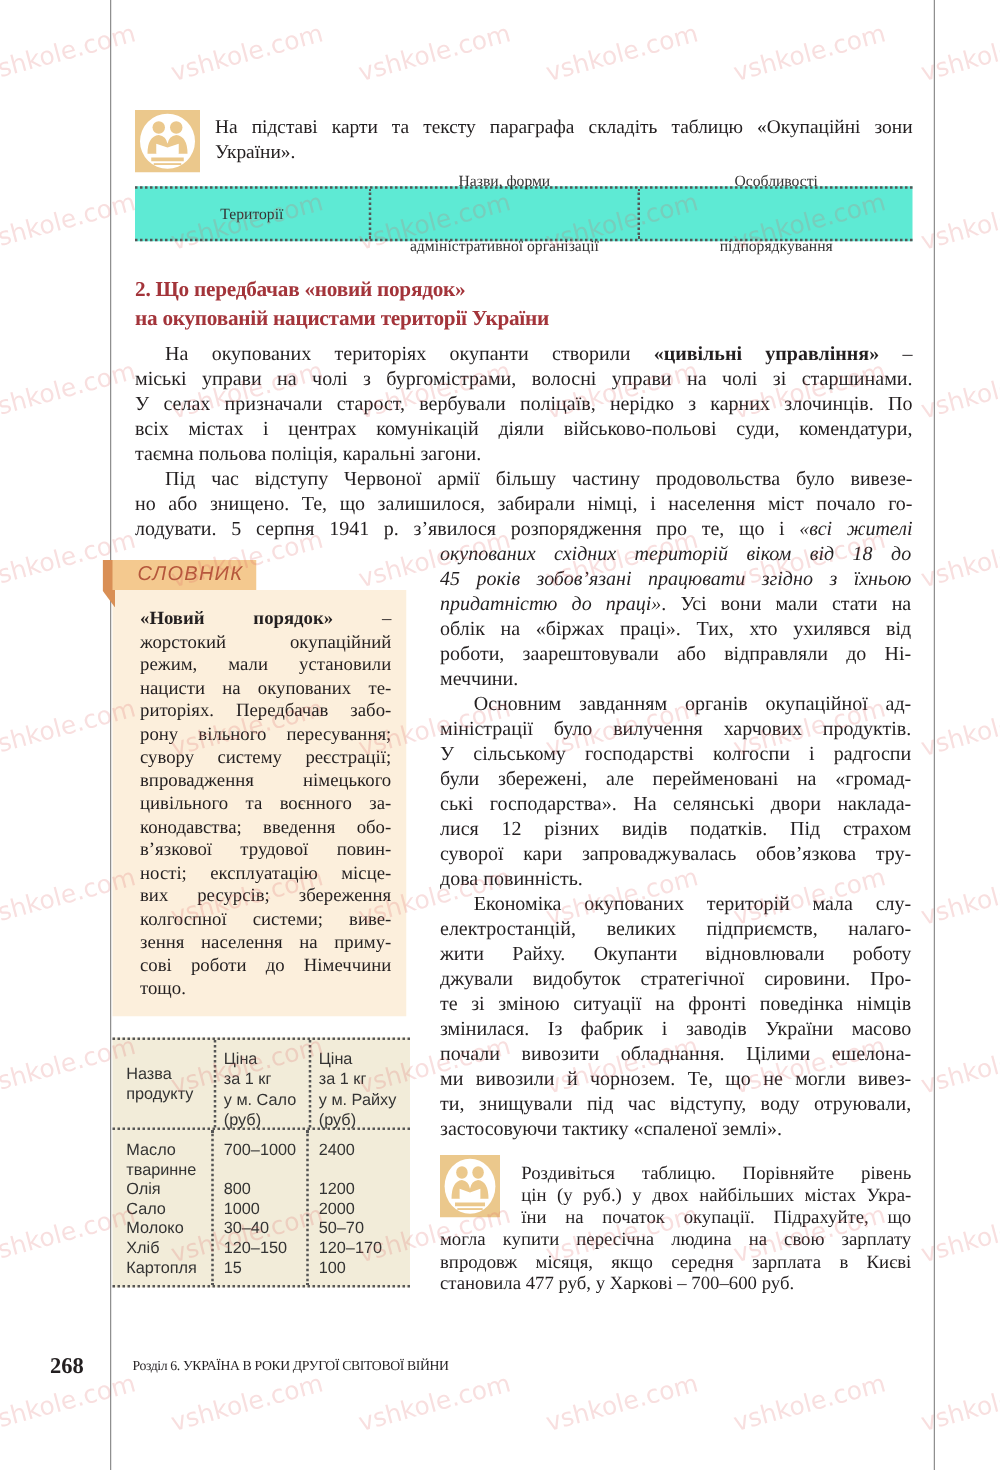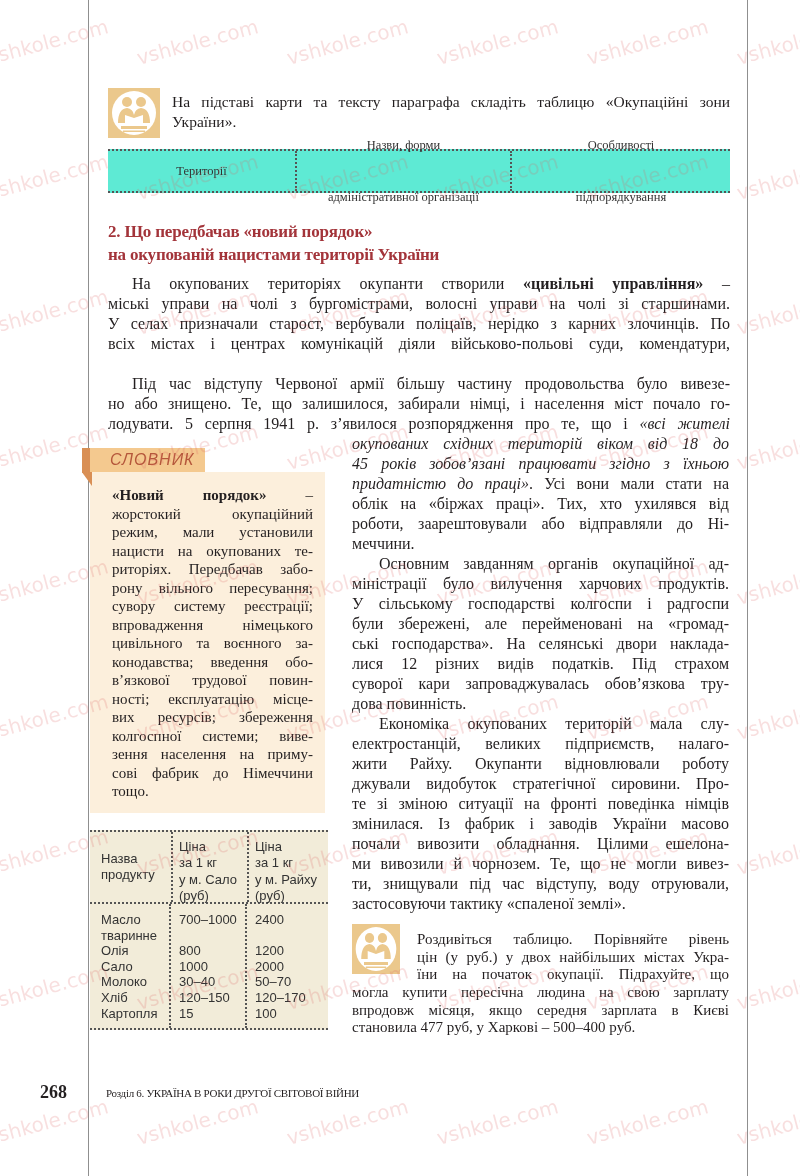--- a/index.html
+++ b/index.html
@@ -109,20 +109,21 @@
 <div class="abs heading">
   <div>2. Що передбачав «новий порядок»</div>
   <div>на окупованій нацистами території України</div>
 </div>
 
 <div class="abs main" style="left:108px;top:274px;width:622px;">
     <div class="ln ind"><span>На окупованих територіях окупанти створили </span><span class="b">«цивільні управління»</span><span> –</span></div>
     <div class="ln">міські управи на чолі з бургомістрами, волосні управи на чолі зі старшинами.</div>
     <div class="ln">У селах призначали старост, вербували поліцаїв, нерідко з карних злочинців. По</div>
     <div class="ln">всіх містах і центрах комунікацій діяли військово-польові суди, комендатури,</div>
+    <div class="ln last">таємна польова поліція, каральні загони.</div>
   </div>
 
 <div class="abs main" style="left:108px;top:374px;width:622px;">
     <div class="ln ind">Під час відступу Червоної армії більшу частину продовольства було вивезе-</div>
     <div class="ln">но або знищено. Те, що залишилося, забирали німці, і населення міст почало го-</div>
     <div class="ln"><span>лодувати. 5 серпня 1941 р. з’явилося розпорядження про те, що і </span><span class="i">«всі жителі</span></div>
   </div>
 
 <div class="abs main col" style="left:352px;top:434px;width:377px;">
   <div>
@@ -170,21 +171,21 @@
     <div class="ln">рону вільного пересування;</div>
     <div class="ln">сувору систему реєстрації;</div>
     <div class="ln">впровадження німецького</div>
     <div class="ln">цивільного та воєнного за-</div>
     <div class="ln">конодавства; введення обо-</div>
     <div class="ln">в’язкової трудової повин-</div>
     <div class="ln">ності; експлуатацію місце-</div>
     <div class="ln">вих ресурсів; збереження</div>
     <div class="ln">колгоспної системи; виве-</div>
     <div class="ln">зення населення на приму-</div>
-    <div class="ln">сові фабрик до Німеччини</div>
+    <div class="ln">сові роботи до Німеччини</div>
     <div class="ln last">тощо.</div>
   </div>
 
 <div class="abs ptable">
   <div class="pt-head">
     <div class="pcol pc1">
       <span>Назва</span>
       <span>продукту</span>
     </div>
     <div class="pcol pc2">
@@ -262,21 +263,21 @@
   </svg>
 </div>
 <div class="abs task2-a">
     <div class="ln">Роздивіться таблицю. Порівняйте рівень</div>
     <div class="ln">цін (у руб.) у двох найбільших містах Укра-</div>
     <div class="ln">їни на початок окупації. Підрахуйте, що</div>
   </div>
 <div class="abs task2-b">
     <div class="ln">могла купити пересічна людина на свою зарплату</div>
     <div class="ln">впродовж місяця, якщо середня зарплата в Києві</div>
-    <div class="ln last">становила 477 руб, у Харкові – 500–400 руб.</div>
+    <div class="ln last">становила 477 руб, у Харкові – 700–600 руб.</div>
   </div>
 
 <div class="abs pnum">268</div>
 <div class="abs chapter">Розділ 6. УКРАЇНА В РОКИ ДРУГОЇ СВІТОВОЇ ВІЙНИ</div>
 
 <div id="wm-layer">
     <span class="wm" style="left: -15px; top: 30px;">vshkole.com</span>
     <span class="wm" style="left: 135px; top: 30px;">vshkole.com</span>
     <span class="wm" style="left: 285px; top: 30px;">vshkole.com</span>
     <span class="wm" style="left: 435px; top: 30px;">vshkole.com</span>

